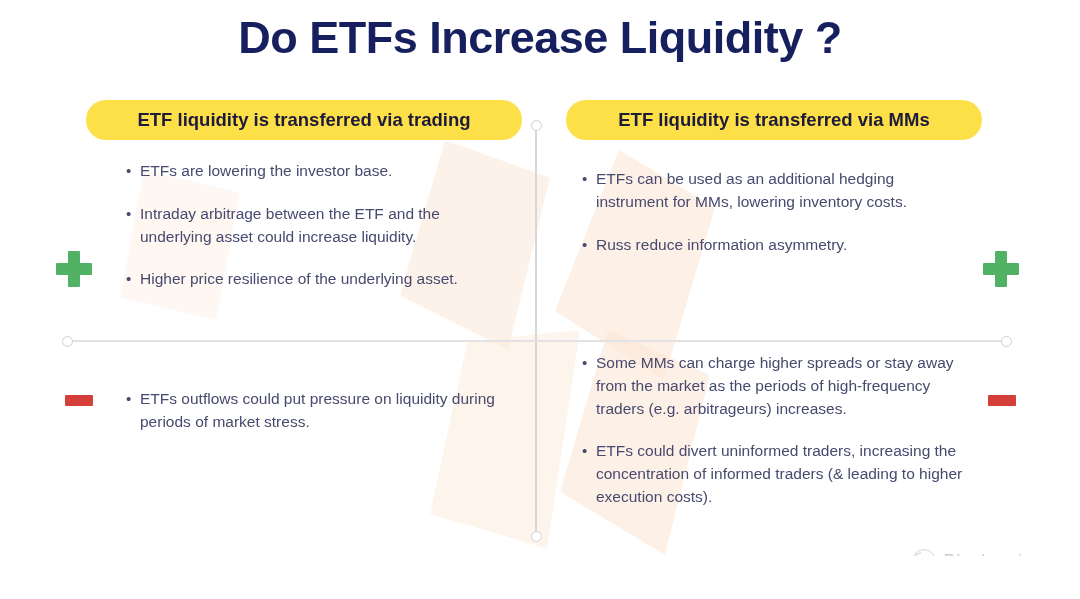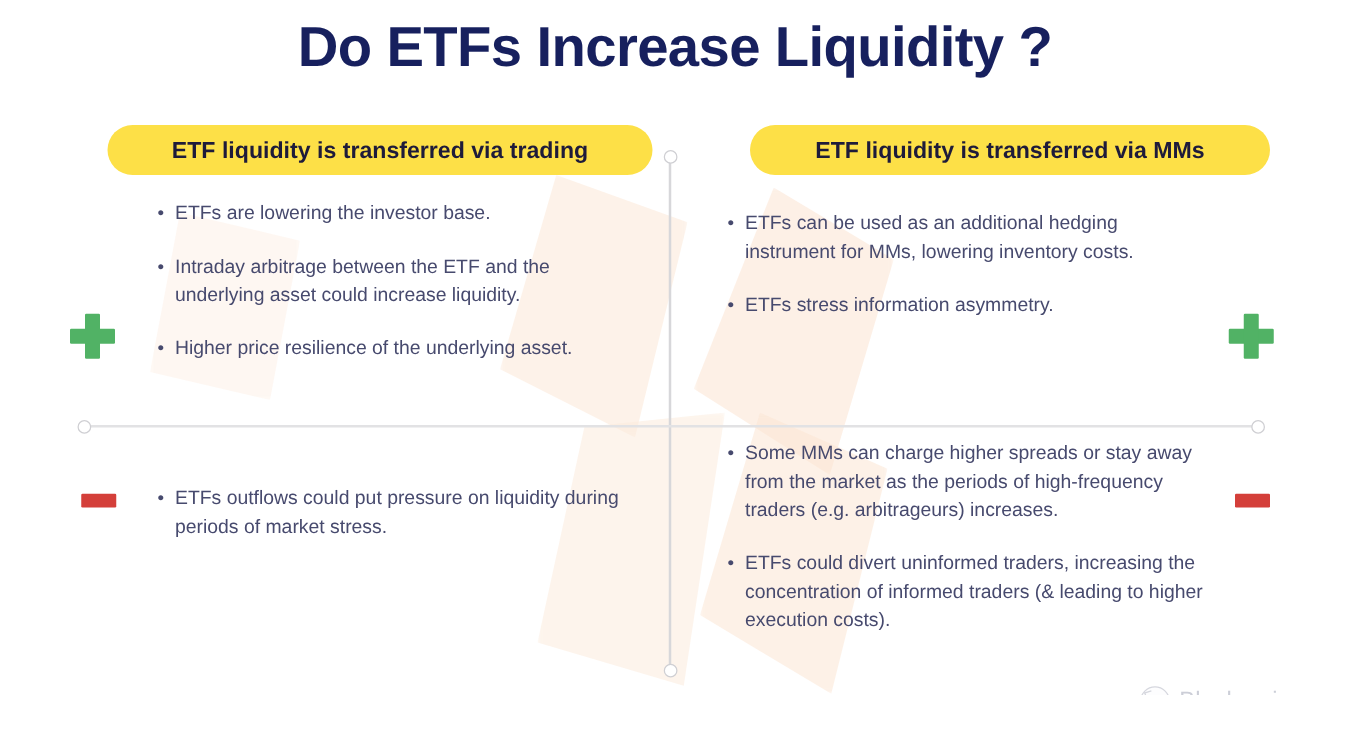--- a/index.html
+++ b/index.html
@@ -121,21 +121,21 @@
     display: flex;
     align-items: center;
     justify-content: center;
     color: #1e1b3a;
     font-weight: 700;
     font-size: 18.5px;
     z-index: 5;
     font-family: "Liberation Sans", sans-serif;
   }
   .pill-left  { left: 86px;  top: 100px; width: 436px; }
-  .pill-right { left: 600px; top: 100px; width: 416px; }
+  .pill-right { left: 566px; top: 100px; width: 416px; }
 
   
   .col {
     position: absolute;
     z-index: 4;
   }
   .col-left-pos   { left: 126px; top: 160px;  width: 388px; }
   .col-left-neg   { left: 126px; top: 388px;  width: 388px; }
   .col-right-pos  { left: 582px; top: 168px;  width: 378px; }
   .col-right-neg  { left: 582px; top: 352px;  width: 392px; }
@@ -305,21 +305,21 @@
     </div>
   </div>
 
   <div class="col col-right-pos">
     <div class="bullet">
       <span class="bullet-dot">•</span>
       <span class="bullet-text">ETFs can be used as an additional hedging instrument for MMs, lowering inventory costs.</span>
     </div>
     <div class="bullet">
       <span class="bullet-dot">•</span>
-      <span class="bullet-text">ETFs stress information asymmetry.</span>
+      <span class="bullet-text">Russ reduce information asymmetry.</span>
     </div>
   </div>
 
   <div class="col col-right-neg">
     <div class="bullet">
       <span class="bullet-dot">•</span>
       <span class="bullet-text">Some MMs can charge higher spreads or stay away from the market as the periods of  high-frequency traders (e.g. arbitrageurs) increases.</span>
     </div>
     <div class="bullet">
       <span class="bullet-dot">•</span>

